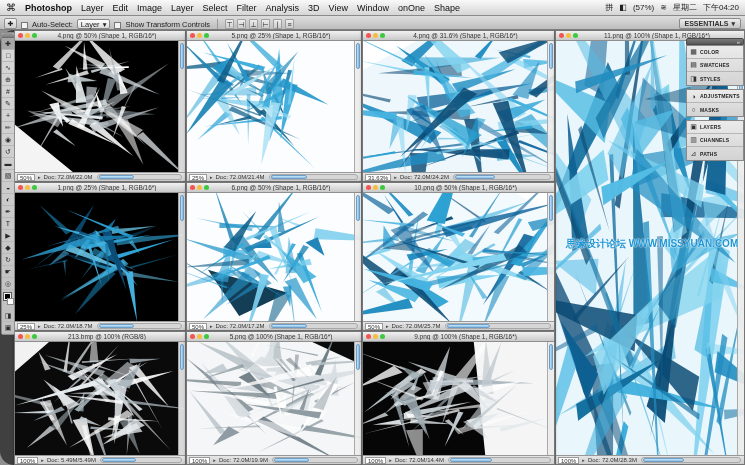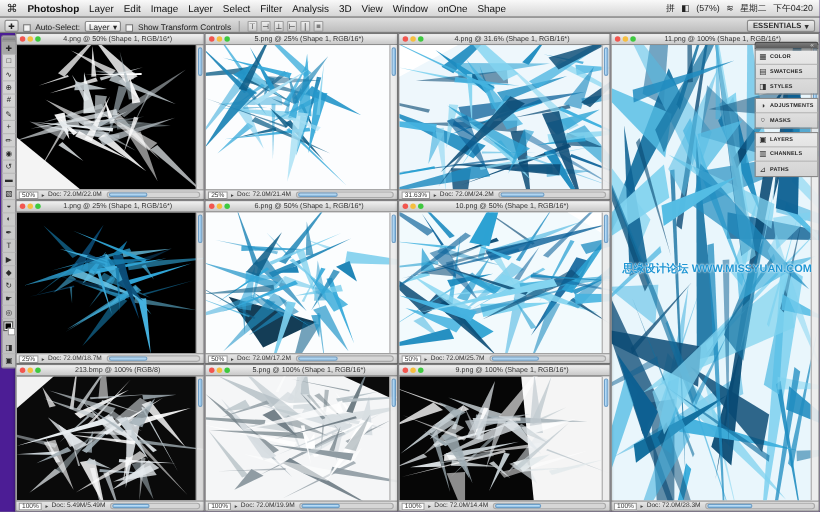--- a/index.html
+++ b/index.html
@@ -26,21 +26,21 @@
     padding:0 3px; height:10px; display:flex; align-items:center; gap:3px; }
   .vr { width:1px; height:10px; background:#999; margin:0 3px; }
   .align-icons { display:flex; gap:3px; }
   .align-icons span { font-size:7px; width:9px; height:10px; line-height:10px; text-align:center;
     border:1px solid #a0a0a0; border-radius:1px; background:linear-gradient(#eee,#ccc); }
   .workspace-btn { margin-left:auto; display:flex; align-items:center; gap:3px; font-size:7px; font-weight:bold;
     color:#333; background:linear-gradient(#ededed,#c4c4c4); border:1px solid #8a8a8a; border-radius:2px;
     height:11px; padding:0 5px; }
 
   
-  .workspace { position:absolute; top:30px; left:0; right:0; bottom:0; background:#4c1d95; }
+  .workspace { position:absolute; top:30px; left:0; right:0; bottom:0; background:#404040;border-radius:14px; }
 
   
   .toolbar { position:absolute; left:1px; top:2px; width:14px; z-index:90;
     background:linear-gradient(#d8d8d8,#c0c0c0); border:1px solid #8d8d8d; border-radius:2px; }
   .toolbar-grip { height:5px; background:linear-gradient(#9c9c9c,#7e7e7e); border-bottom:1px solid #6e6e6e; border-radius:2px 2px 0 0; }
   .tool { height:12px; display:flex; align-items:center; justify-content:center; font-size:7px; color:#2a2a2a; border-bottom:1px solid #b9b9b9; }
   .tool:nth-of-type(1) { background:#a6a6a6; }
   .swatchbox { position:relative; height:16px; margin:2px 0; }
   .fg-swatch { position:absolute; left:2px; top:1px; width:7px; height:7px; background:#000; border:1px solid #f2f2f2; box-shadow:0 0 0 1px #5c5c5c; }
   .bg-swatch { position:absolute; left:5px; top:6px; width:7px; height:7px; background:#fff; border:1px solid #8a8a8a; }

